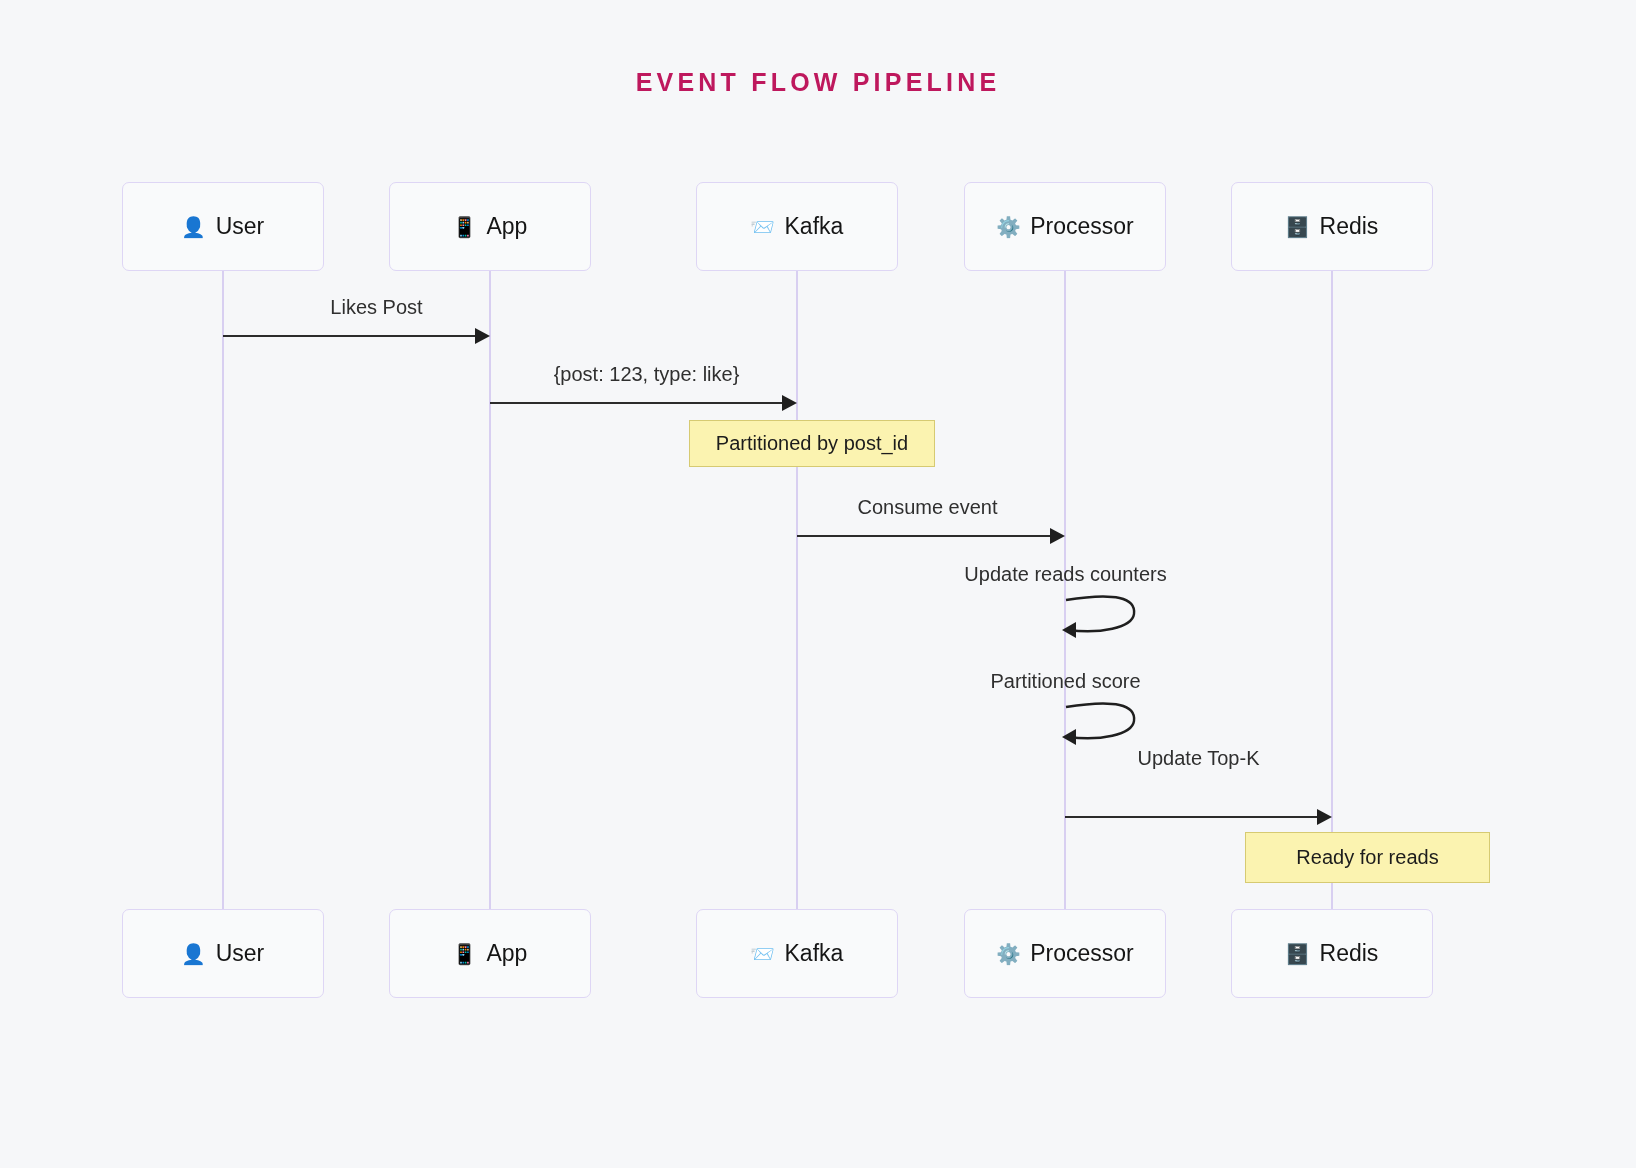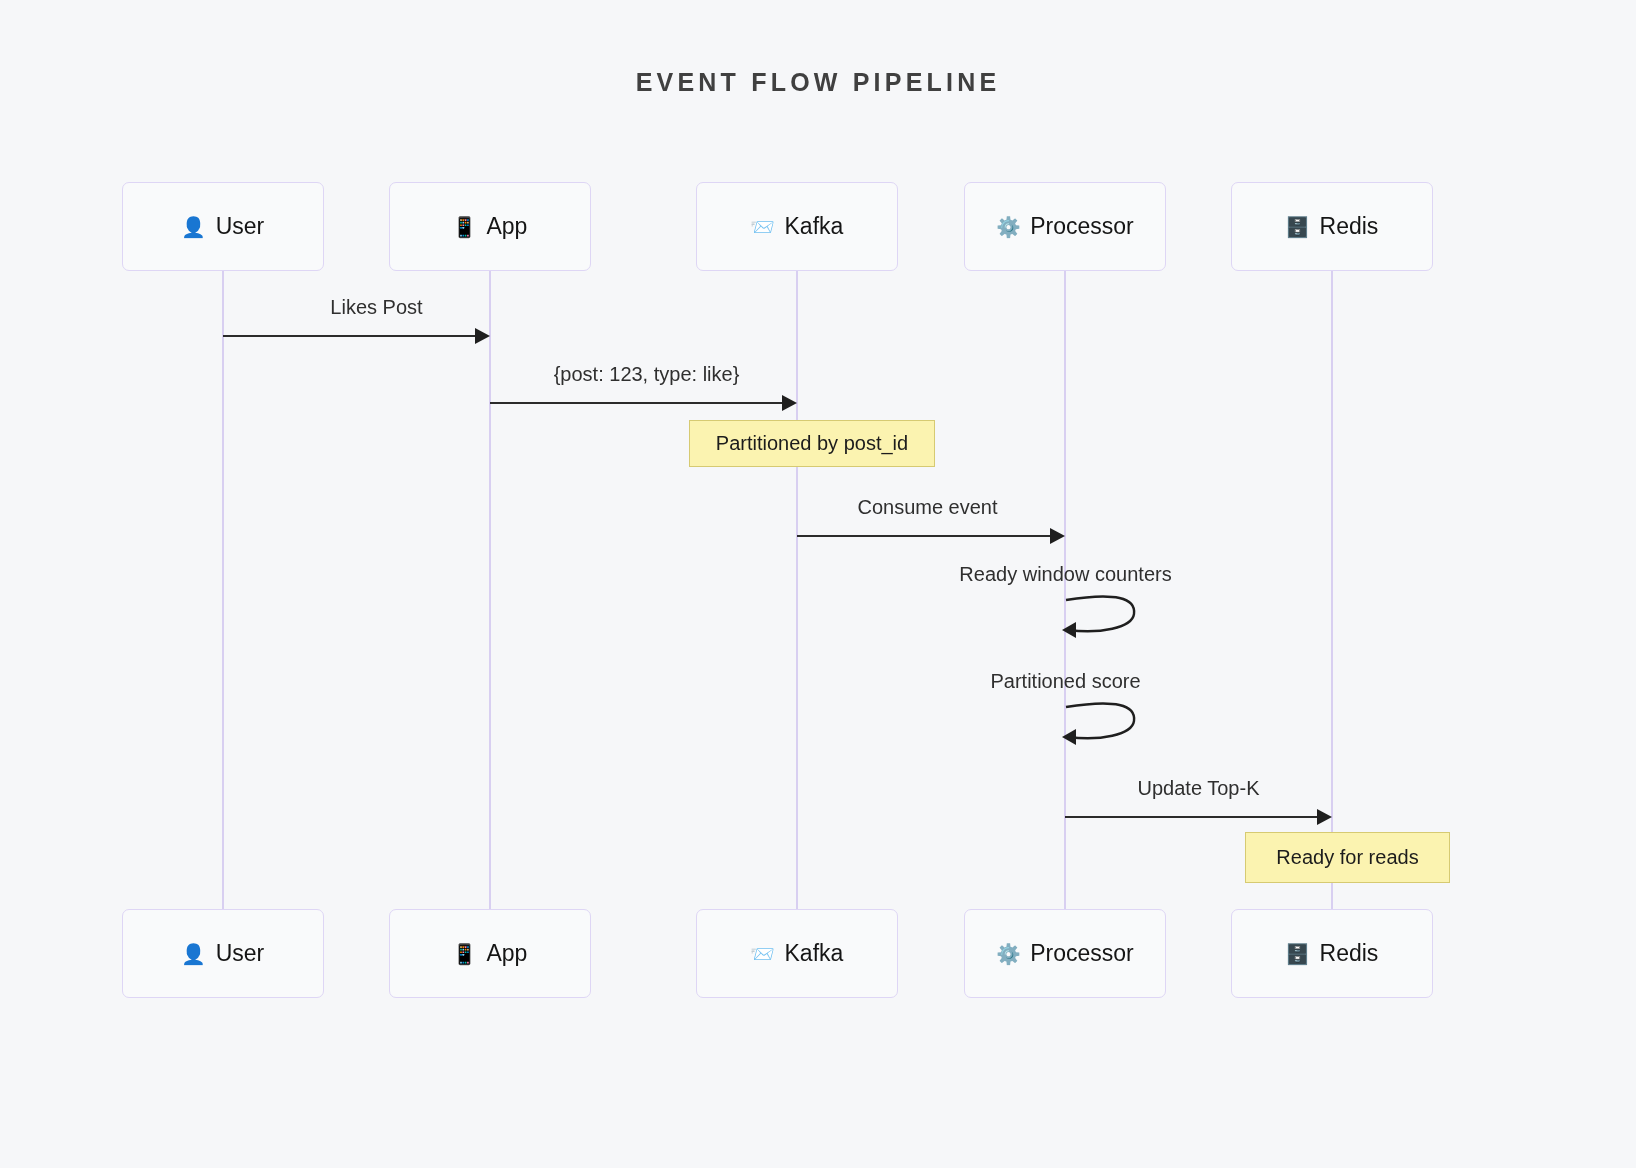--- a/index.html
+++ b/index.html
@@ -19,21 +19,21 @@
     inset: 0;
   }
   .title {
     position: absolute;
     top: 68px;
     left: 0;
     width: 100%;
     text-align: center;
     font-size: 25px;
     letter-spacing: 4.2px;
-    color: #404040;
+    color: #be185d;
     font-weight: 600;
     white-space: nowrap;
   }
   .lifeline {
     position: absolute;
     width: 2px;
     background: #d8cff1;
   }
   .participant-box {
     position: absolute;
@@ -134,37 +134,37 @@
   <div class="msg-label" style="left:490px; top:363px; width:313px;">{post: 123, type: like}</div>
   <div class="msg-line" style="left:490px; top:402px; width:292px;"></div>
   <div class="msg-head right" style="left:782px; top:395px;"></div>
 
   <div class="note" style="left:675px; top:420px; width:246px; height:47px;">Partitioned by post_id</div>
 
   <div class="msg-label" style="left:797px; top:496px; width:261px;">Consume event</div>
   <div class="msg-line" style="left:797px; top:535px; width:253px;"></div>
   <div class="msg-head right" style="left:1050px; top:528px;"></div>
 
-  <div class="msg-label" style="left:945px; top:563px; width:241px;">Ready window counters</div>
+  <div class="msg-label" style="left:945px; top:563px; width:241px;">Update reads counters</div>
   <svg class="selfloop" style="left:1060px; top:592px;" width="90" height="50" viewBox="0 0 90 50">
     <path d="M 6 8 C 56 0, 76 6, 74 22 C 72 36, 40 42, 8 38" fill="none" stroke="#1f1f1f" stroke-width="2.4"></path>
     <polygon points="16,30 16,46 2,38" fill="#1f1f1f"></polygon>
   </svg>
 
   <div class="msg-label" style="left:945px; top:670px; width:241px;">Partitioned score</div>
   <svg class="selfloop" style="left:1060px; top:699px;" width="90" height="50" viewBox="0 0 90 50">
     <path d="M 6 8 C 56 0, 76 6, 74 22 C 72 36, 40 42, 8 38" fill="none" stroke="#1f1f1f" stroke-width="2.4"></path>
     <polygon points="16,30 16,46 2,38" fill="#1f1f1f"></polygon>
   </svg>
 
-  <div class="msg-label" style="left:1065px; top:777px; width:267px;">Update Top-K</div>
+  <div class="msg-label" style="left:1065px; top:747px; width:267px;">Update Top-K</div>
   <div class="msg-line" style="left:1065px; top:816px; width:252px;"></div>
   <div class="msg-head right" style="left:1317px; top:809px;"></div>
 
-  <div class="note" style="left:1231px; top:832px; width:205px; height:51px;">Ready for reads</div>
+  <div class="note" style="left:1231px; top:832px; width:245px; height:51px;">Ready for reads</div>
 
   <div class="participant-box" style="left:122px; top:909px; width:202px; height:89px;">
     <span class="p-icon">👤</span>
     <span>User</span>
   </div>
   <div class="participant-box" style="left:389px; top:909px; width:202px; height:89px;">
     <span class="p-icon">📱</span>
     <span>App</span>
   </div>
   <div class="participant-box" style="left:696px; top:909px; width:202px; height:89px;">

